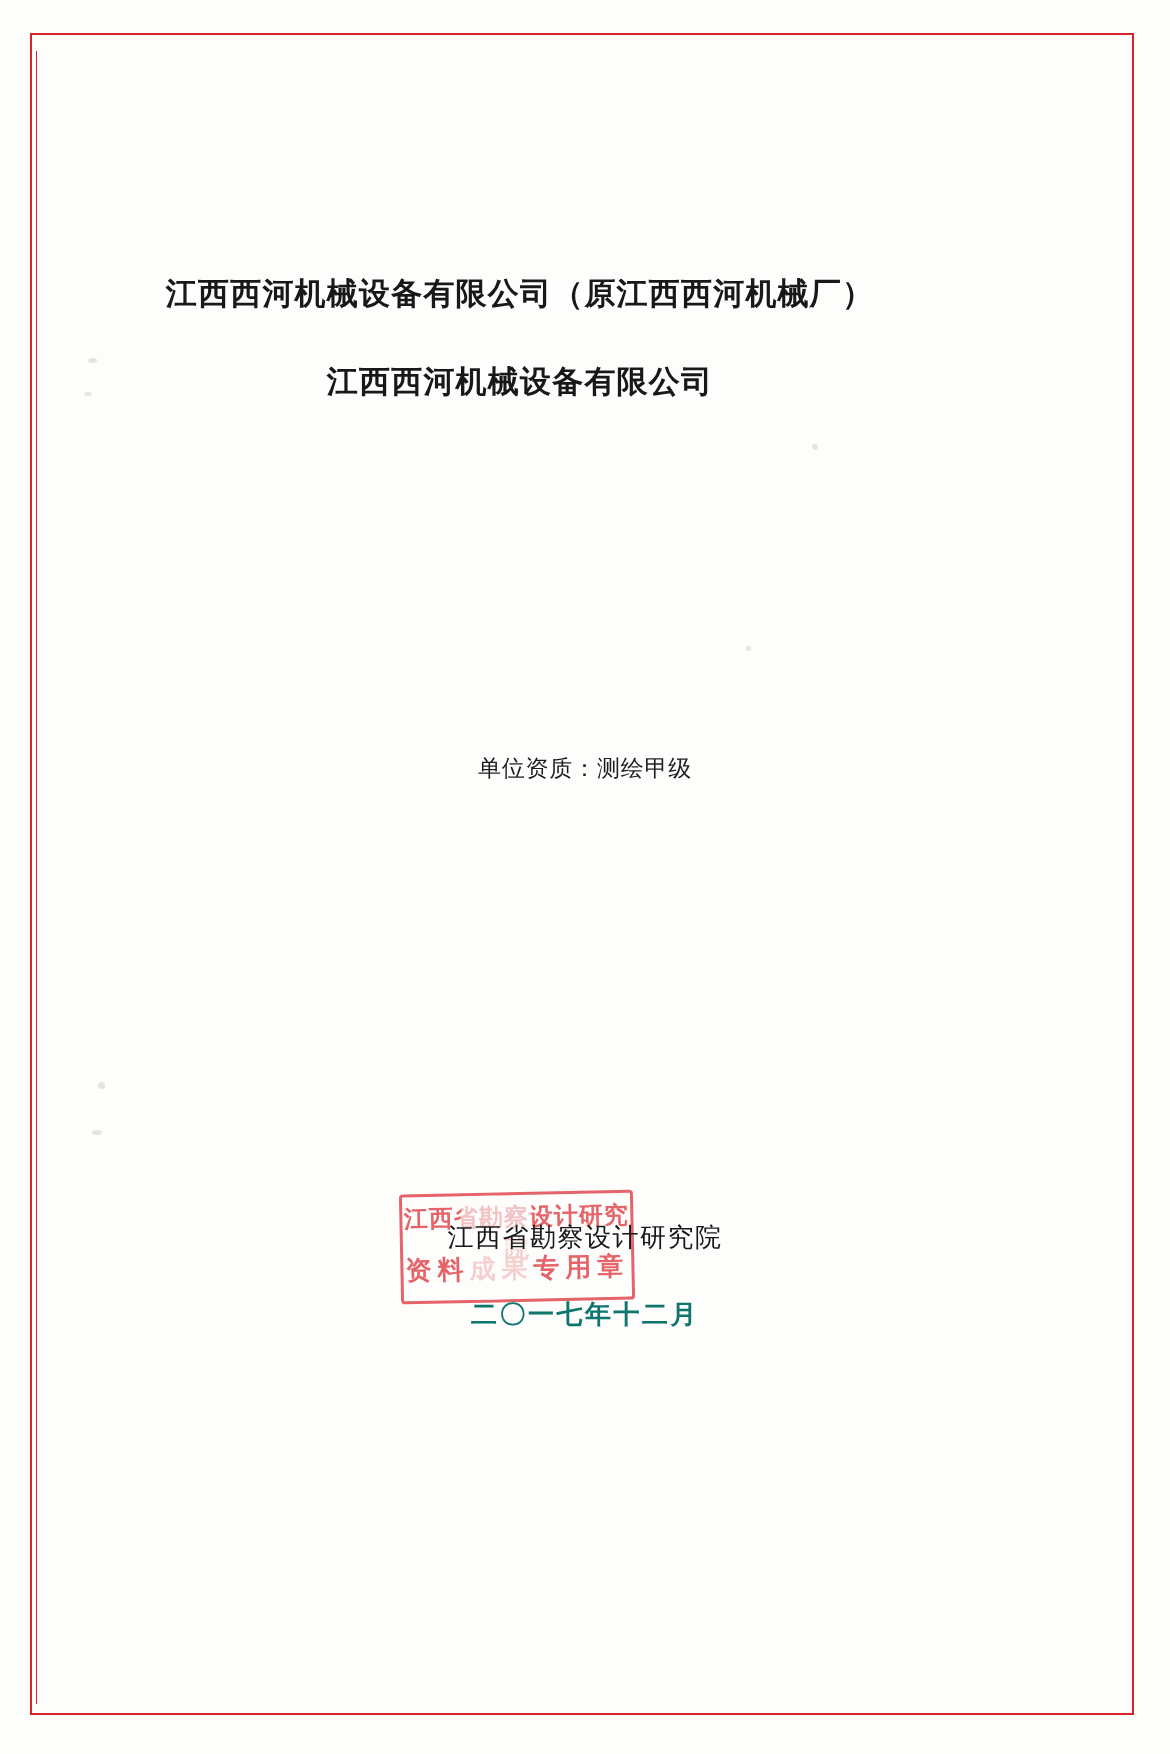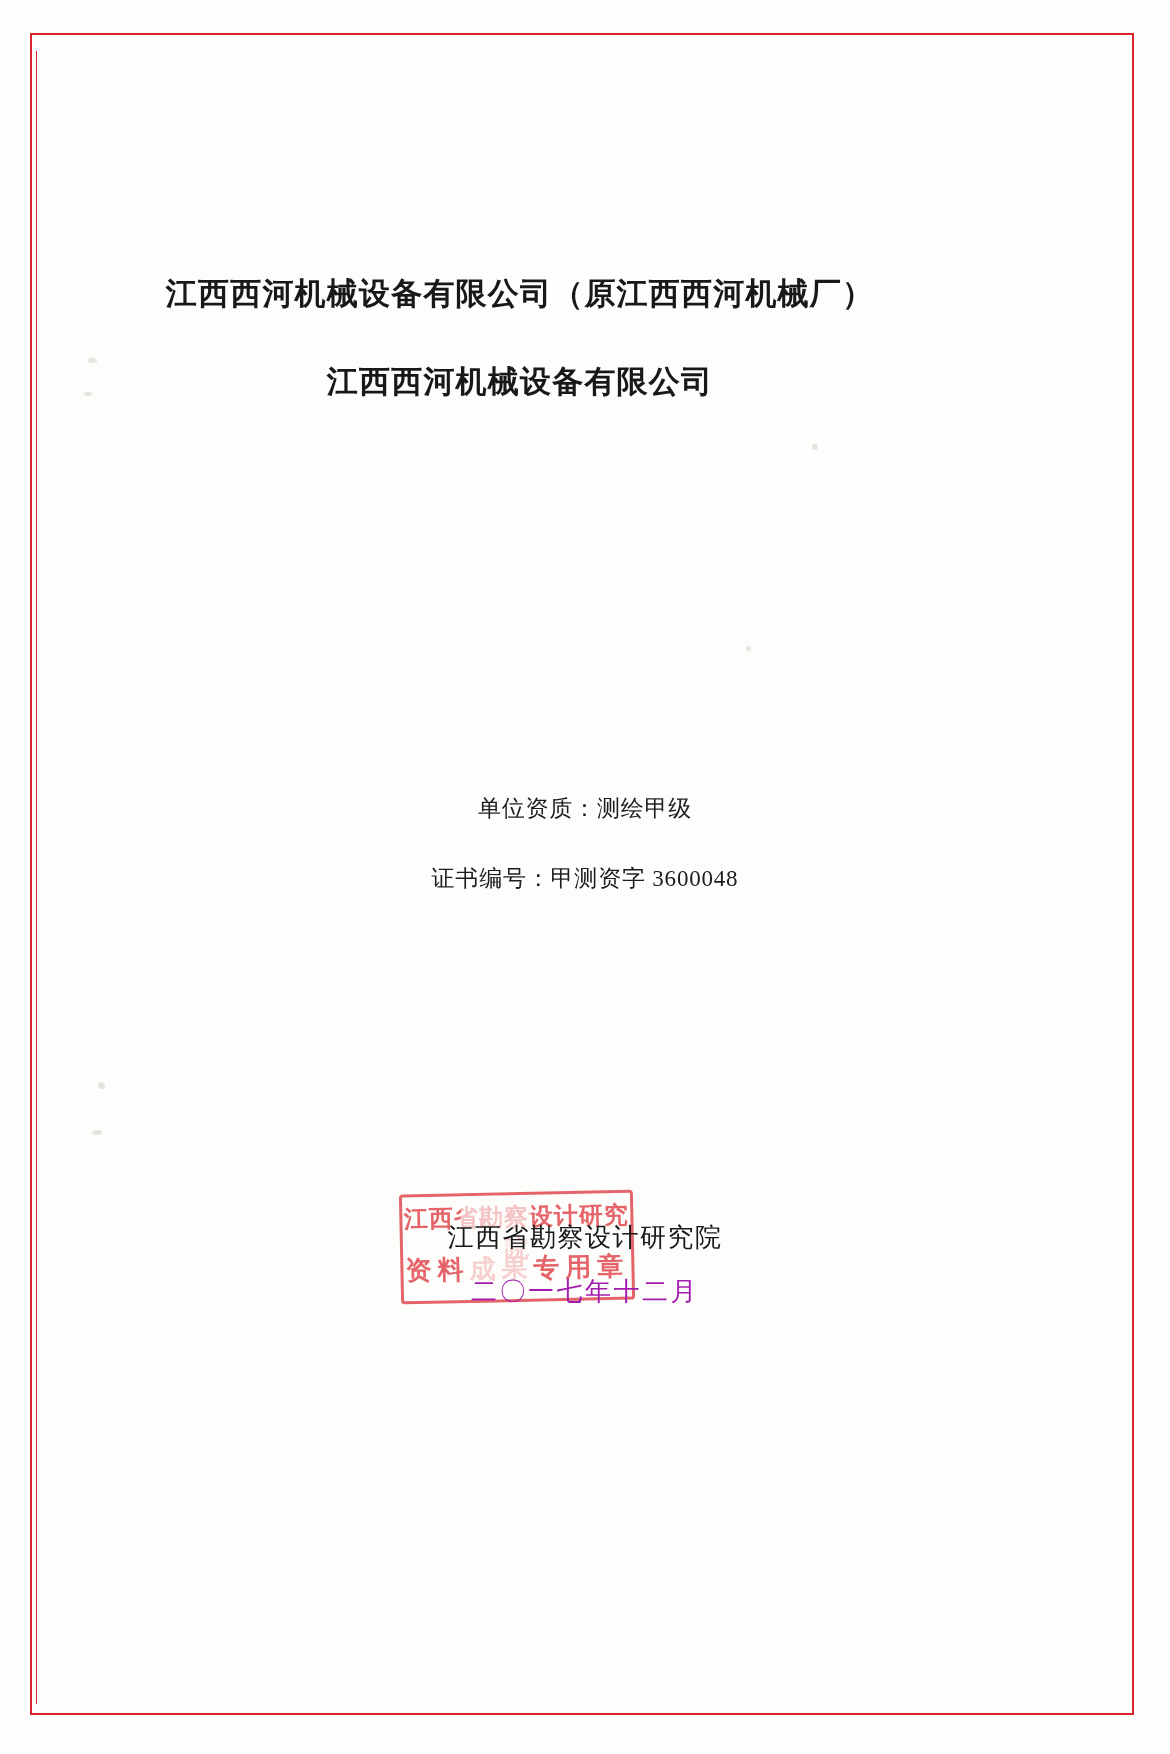--- a/index.html
+++ b/index.html
@@ -69,21 +69,20 @@
     color: #16181a;
   }
 
   
   .info-block {
     position: absolute;
     left: 0;
     top: 752px;
     width: 1170px;
     text-align: center;
-    margin-top: 40px;
   }
   .info-row {
     font-size: 23px;
     letter-spacing: 0.8px;
     line-height: 1.5;
     color: #1a1c1e;
     margin-bottom: 35px;
     white-space: pre;
   }
 
@@ -100,24 +99,25 @@
     letter-spacing: 1.5px;
     line-height: 1.5;
     color: #16181a;
     position: relative;
     z-index: 3;
   }
   .footer-date {
     font-size: 26px;
     letter-spacing: 2.5px;
     line-height: 1.5;
-    margin-top: 15px;
-    color: #a21caf;
+    margin-top: 38px;
+    color: #0f766e;
     position: relative;
     z-index: 3;
+    font-weight: bold;
   }
 
   
   .seal {
     position: absolute;
     left: 400px;
     top: 1192px;
     width: 228px;
     height: 104px;
     border: 3px solid #e0434b;
@@ -179,21 +179,20 @@
   <div class="border-frame"></div>
   <div class="border-frame-inner"></div>
 
   <div class="title-block">
     <div class="title-line-1">江西西河机械设备有限公司（原江西西河机械厂）</div>
     <div class="title-line-2">江西西河机械设备有限公司</div>
   </div>
 
   <div class="info-block">
     <div class="info-row">单位资质：测绘甲级</div>
-    <div class="info-row">证书编号：甲测资字 3600048</div>
   </div>
 
   <div class="seal">
     <div class="seal-text-top">江西省勘察设计研究院</div>
     <div class="seal-text-bottom">资料成果专用章</div>
     <div class="seal-fade-1"></div>
     <div class="seal-fade-2"></div>
   </div>
 
   <div class="footer-block">

